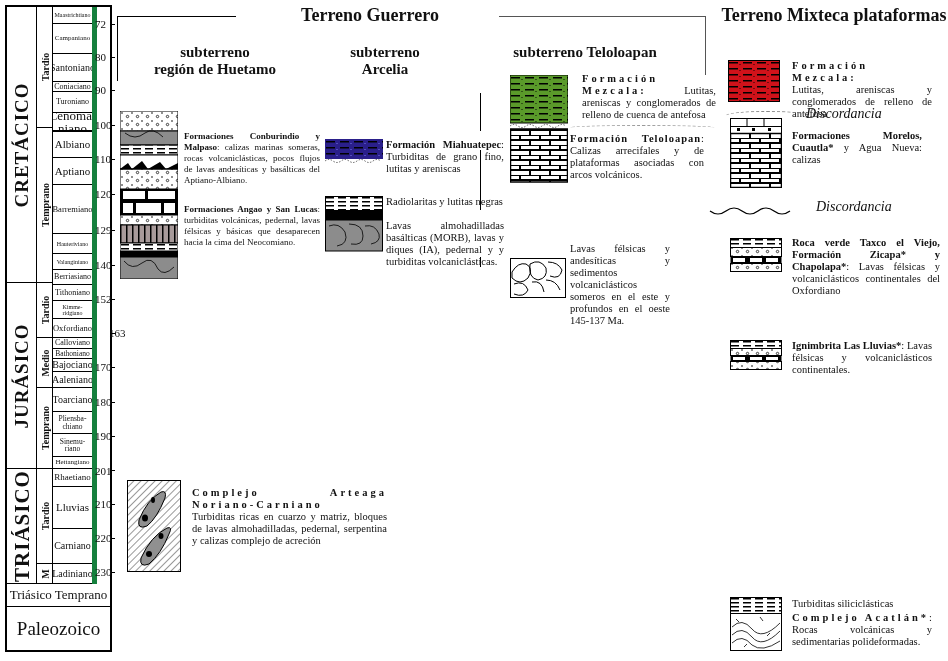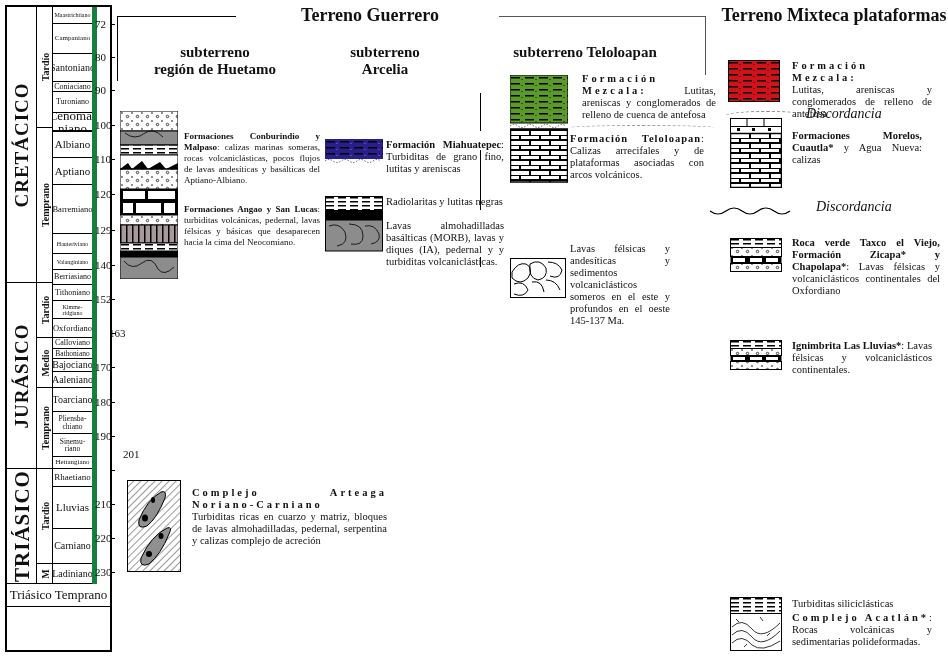--- a/index.html
+++ b/index.html
@@ -82,36 +82,37 @@
   <div class="stage" style="top:381px;height:24px;font-size:10px;">Toarciano</div>
   <div class="stage" style="top:405px;height:22px;font-size:7.5px;">Pliensba-chiano</div>
   <div class="stage" style="top:427px;height:23px;font-size:7.5px;">Sinemu-riano</div>
   <div class="stage" style="top:450px;height:12px;font-size:7px;">Hettangiano</div>
   <div class="stage" style="top:462px;height:18px;font-size:9px;">Rhaetiano</div>
   <div class="stage" style="top:480px;height:42px;font-size:11px;">Lluvias</div>
   <div class="stage" style="top:522px;height:35px;font-size:10px;">Carniano</div>
   <div class="stage" style="top:557px;height:20px;font-size:10px;">Ladiniano</div>
 
   <div class="wide" style="top:577px;height:23px;font-size:13px;">Triásico Temprano</div>
+  <div class="wide" style="top:600px;height:43px;font-size:19px;border-bottom:none;">Paleozoico</div>
 
   <div id="ticks" style="height:577px;">
     <span class="ticklbl" style="top:17px;">72</span>
     <span class="ticklbl" style="top:50px;">80</span>
     <span class="ticklbl" style="top:83px;">90</span>
     <span class="ticklbl" style="top:118px;">100</span>
     <span class="ticklbl" style="top:152px;">110</span>
     <span class="ticklbl" style="top:187px;">120</span>
     <span class="ticklbl" style="top:223px;">129</span>
     <span class="ticklbl" style="top:258px;">140</span>
     <span class="ticklbl" style="top:292px;">152</span>
     <span class="ticklbl" style="top:326px;margin-left:14px;">163</span>
     <span class="ticklbl" style="top:360px;">170</span>
     <span class="ticklbl" style="top:395px;">180</span>
     <span class="ticklbl" style="top:429px;">190</span>
-    <span class="ticklbl" style="top:447px;margin-left:28px;">201</span>
+    <span class="ticklbl" style="top:464px;">201</span>
     <span class="ticklbl" style="top:497px;">210</span>
     <span class="ticklbl" style="top:531px;">220</span>
     <span class="ticklbl" style="top:565px;">230</span>
   <div class="tick" style="top: 17px;"></div>
       <div class="tick" style="top: 50px;"></div>
       <div class="tick" style="top: 83px;"></div>
       <div class="tick" style="top: 118px;"></div>
       <div class="tick" style="top: 152px;"></div>
       <div class="tick" style="top: 187px;"></div>
       <div class="tick" style="top: 223px;"></div>

